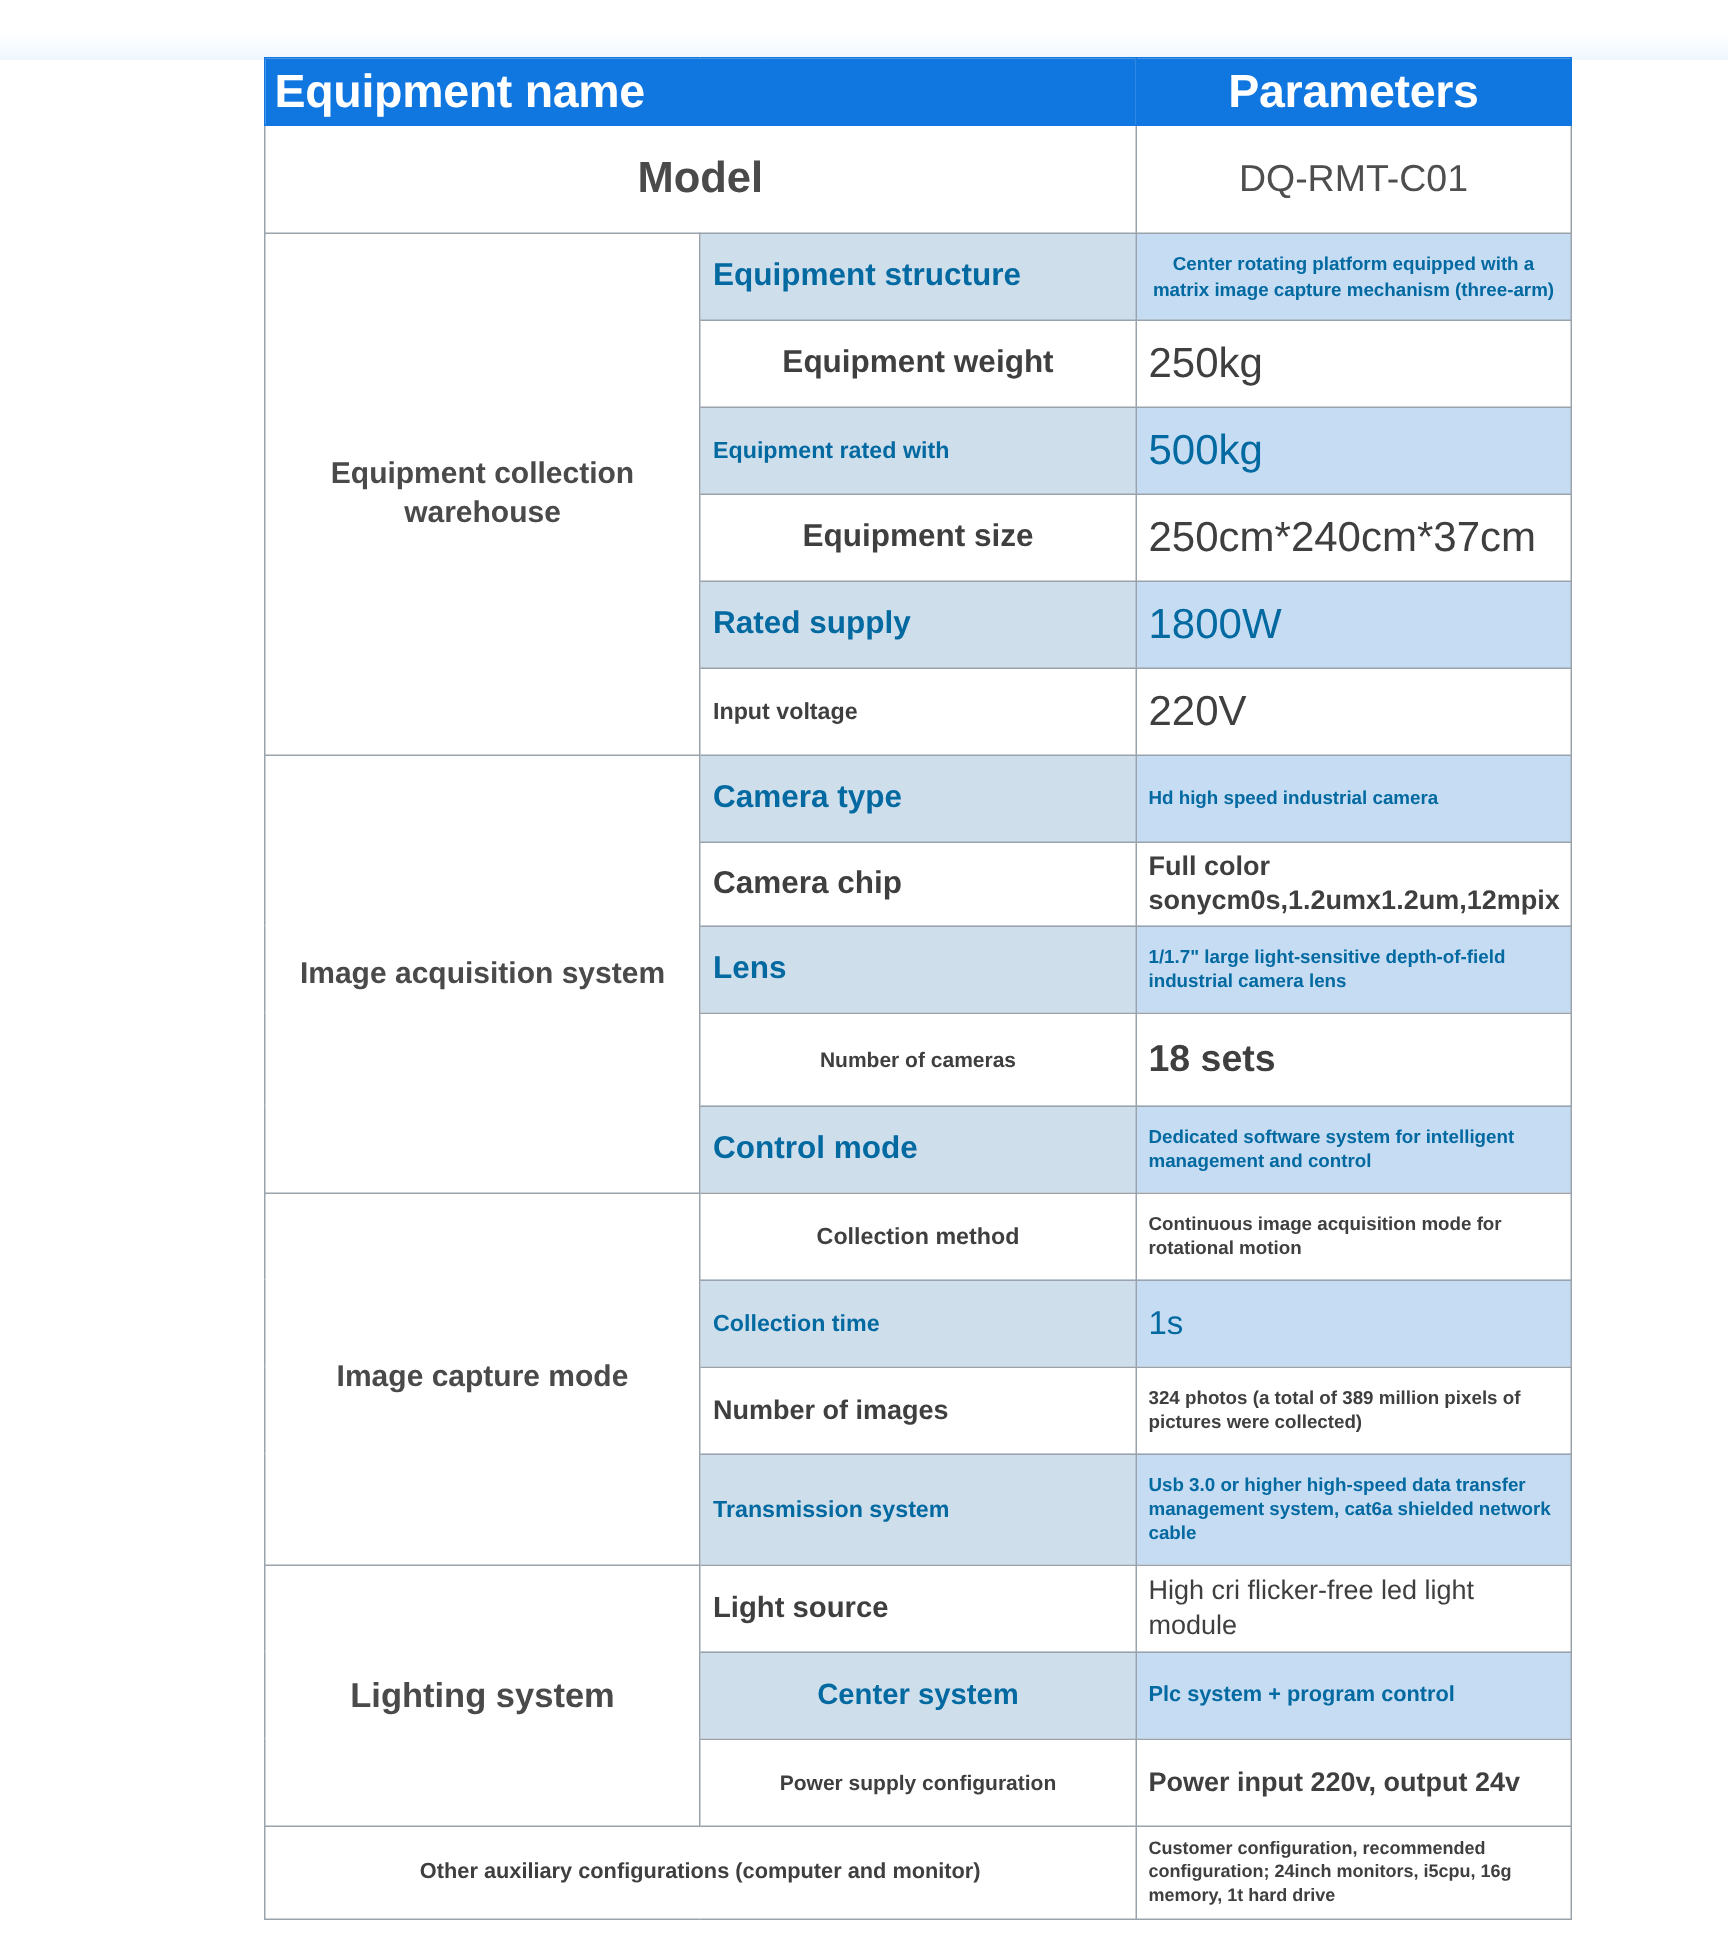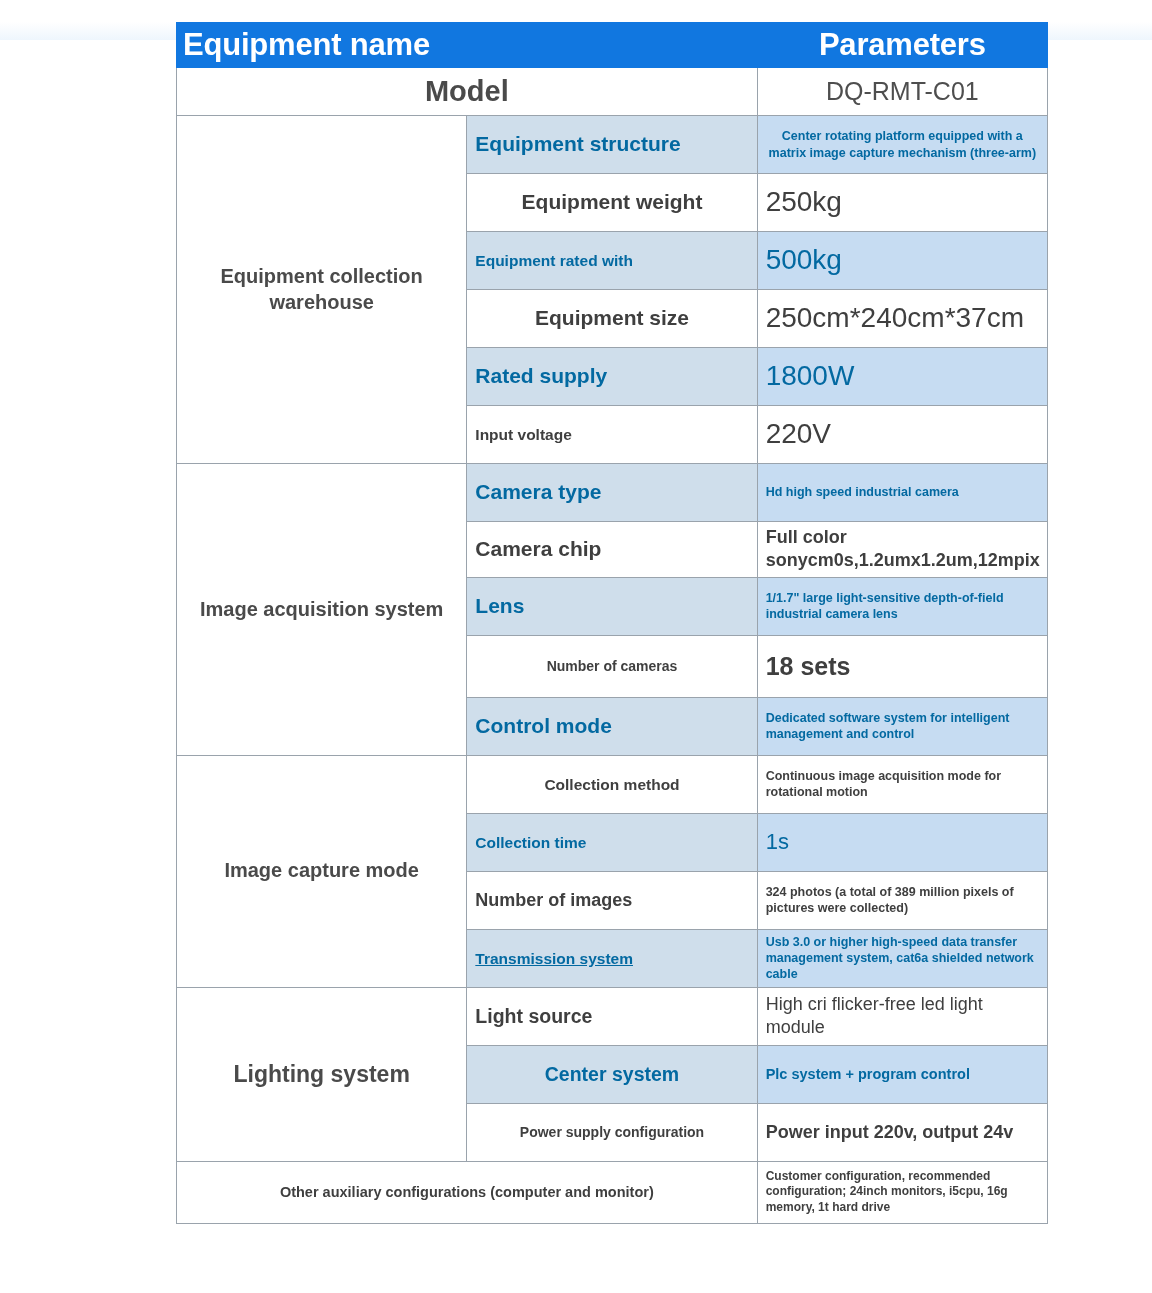--- a/index.html
+++ b/index.html
@@ -22,21 +22,21 @@
     left: 0;
     width: 1152px;
     height: 40px;
     background: linear-gradient(to bottom, #ffffff 0%, #ffffff 55%, #eef6fd 100%);
     pointer-events: none;
   }
 
   .sheet {
     position: absolute;
     left: 150px;
-    top: 22px;
+    top: 38px;
     width: 872px;
     padding-left: 26px;
   }
 
   table.spec {
     width: 872px;
     border-collapse: collapse;
     table-layout: fixed;
   }
 
@@ -55,21 +55,21 @@
     text-align: center;
     font-weight: bold;
     letter-spacing: -0.2px;
   }
   .head-equipment { font-size: 31px; text-align: left !important; padding-left: 6px !important; }
   .head-params    { font-size: 31px; }
 
   
   tr.model td {
     background: #ffffff;
-    height: 48px;
+    height: 72px;
   }
   .model-label {
     text-align: center;
     font-size: 29px;
     font-weight: bold;
     color: #4a4a4a;
   }
   .model-value {
     text-align: center;
     font-size: 25px;
@@ -217,21 +217,21 @@
     </tr>
     <tr class="tint">
       <td class="label-cell lbl-sm c-slate al-left" style="height:58px;">Collection time</td>
       <td class="value-cell val-thin c-slate al-left">1s</td>
     </tr>
     <tr class="plain">
       <td class="label-cell lbl-md c-grey al-left" style="height:58px;">Number of images</td>
       <td class="value-cell val-xs c-grey al-left">324 photos (a total of 389 million pixels of pictures were collected)</td>
     </tr>
     <tr class="tint">
-      <td class="label-cell lbl-sm c-slate al-left" style="height:58px;text-decoration:underline;">Transmission system</td>
+      <td class="label-cell lbl-sm c-slate al-left" style="height:74px;">Transmission system</td>
       <td class="value-cell val-xs c-slate al-left">Usb 3.0 or higher high-speed data transfer management system, cat6a shielded network cable</td>
     </tr>
 
     <tr class="plain sec-top">
       <td rowspan="3" class="group-cell" style="font-size:23px;">Lighting system</td>
       <td class="label-cell lbl-lg c-grey al-left" style="height:58px;">Light source</td>
       <td class="value-cell val-md c-grey al-left" style="font-weight:normal;">High cri flicker-free led light module</td>
     </tr>
     <tr class="tint">
       <td class="label-cell lbl-lg c-slate al-center" style="height:58px;">Center system</td>

